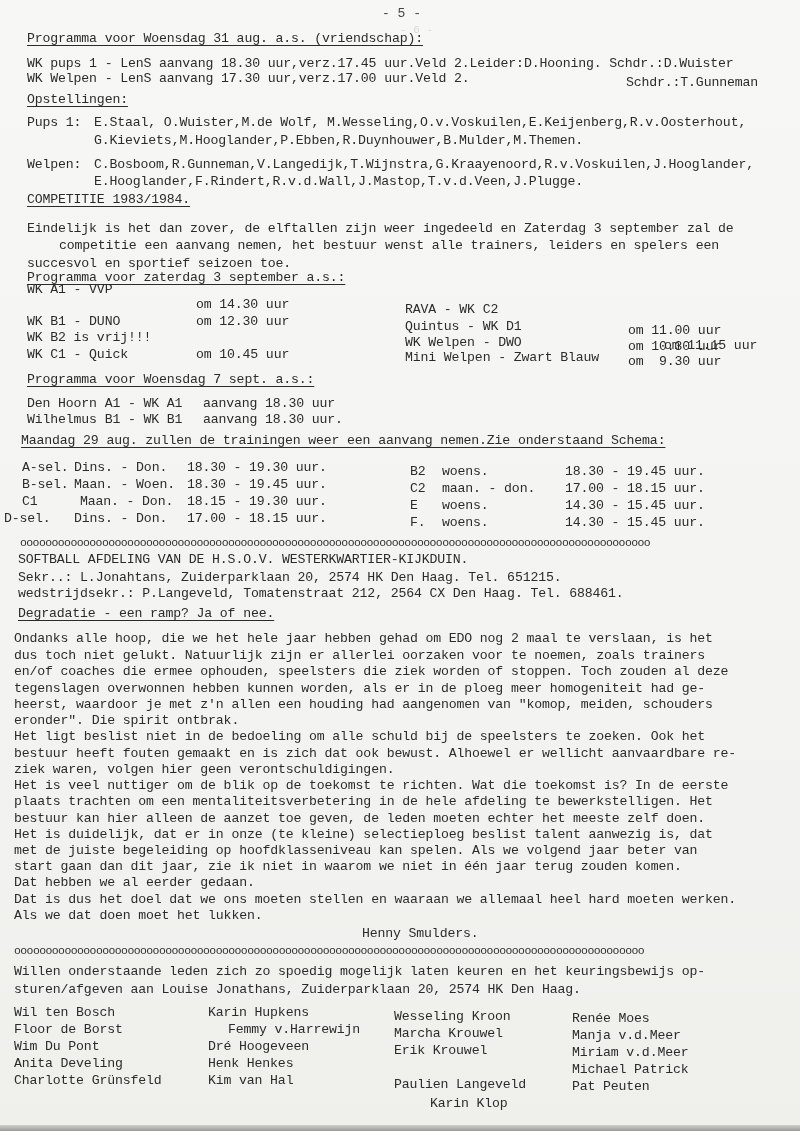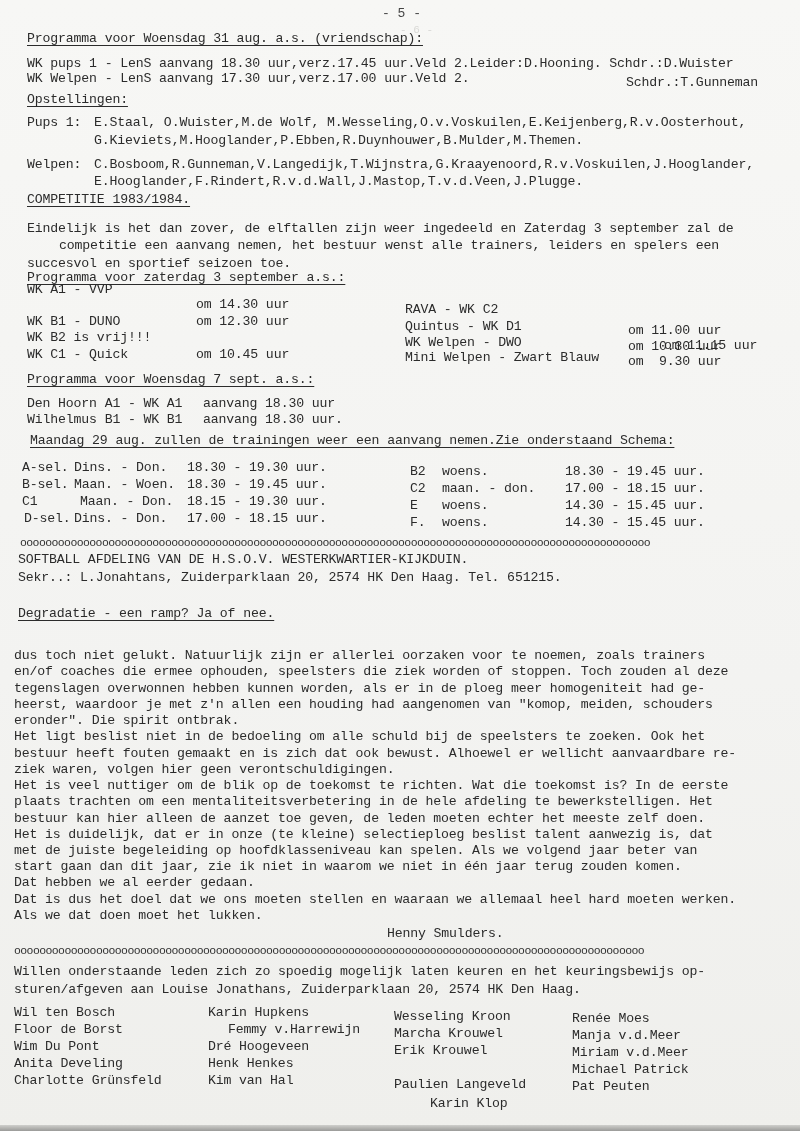--- a/index.html
+++ b/index.html
@@ -77,72 +77,74 @@
   <div class="t" style="left:628px;top:339px;">om 10.30 uur</div>
   <div class="t" style="left:405px;top:350px;">Mini Welpen - Zwart Blauw</div>
   <div class="t" style="left:628px;top:354px;">om  9.30 uur</div>
 
   <div class="t u" style="left:27px;top:372px;">Programma voor Woensdag 7 sept. a.s.:</div>
   <div class="t" style="left:27px;top:396px;">Den Hoorn A1 - WK A1</div>
   <div class="t" style="left:203px;top:396px;">aanvang 18.30 uur</div>
   <div class="t" style="left:27px;top:412px;">Wilhelmus B1 - WK B1</div>
   <div class="t" style="left:203px;top:412px;">aanvang 18.30 uur.</div>
 
-  <div class="t u" style="left:30px;top:433px;">Maandag 29 aug. zullen de trainingen weer een aanvang nemen.Zie onderstaand Schema:</div>
+  <div class="t u" style="left:21px;top:433px;">Maandag 29 aug. zullen de trainingen weer een aanvang nemen.Zie onderstaand Schema:</div>
 
   <div class="t" style="left:22px;top:460px;">A-sel.</div>
   <div class="t" style="left:74px;top:460px;">Dins. - Don.</div>
   <div class="t" style="left:187px;top:460px;">18.30 - 19.30 uur.</div>
   <div class="t" style="left:22px;top:477px;">B-sel.</div>
   <div class="t" style="left:74px;top:477px;">Maan. - Woen.</div>
   <div class="t" style="left:187px;top:477px;">18.30 - 19.45 uur.</div>
   <div class="t" style="left:22px;top:494px;">C1</div>
   <div class="t" style="left:80px;top:494px;">Maan. - Don.</div>
   <div class="t" style="left:187px;top:494px;">18.15 - 19.30 uur.</div>
-  <div class="t" style="left:24px;top:511px;">D-sel.</div>
+  <div class="t" style="left:4px;top:511px;">D-sel.</div>
   <div class="t" style="left:74px;top:511px;">Dins. - Don.</div>
   <div class="t" style="left:187px;top:511px;">17.00 - 18.15 uur.</div>
 
   <div class="t" style="left:410px;top:464px;">B2</div>
   <div class="t" style="left:442px;top:464px;">woens.</div>
   <div class="t" style="left:565px;top:464px;">18.30 - 19.45 uur.</div>
   <div class="t" style="left:410px;top:481px;">C2</div>
   <div class="t" style="left:442px;top:481px;">maan. - don.</div>
   <div class="t" style="left:565px;top:481px;">17.00 - 18.15 uur.</div>
   <div class="t" style="left:410px;top:498px;">E</div>
   <div class="t" style="left:442px;top:498px;">woens.</div>
   <div class="t" style="left:565px;top:498px;">14.30 - 15.45 uur.</div>
   <div class="t" style="left:410px;top:515px;">F.</div>
   <div class="t" style="left:442px;top:515px;">woens.</div>
   <div class="t" style="left:565px;top:515px;">14.30 - 15.45 uur.</div>
 
   <div class="dots" style="top:536px;">oooooooooooooooooooooooooooooooooooooooooooooooooooooooooooooooooooooooooooooooooooooooooooooooooooo</div>
 
   <div class="t" style="left:18px;top:552px;">SOFTBALL AFDELING VAN DE H.S.O.V. WESTERKWARTIER-KIJKDUIN.</div>
   <div class="t" style="left:18px;top:570px;">Sekr..: L.Jonahtans, Zuiderparklaan 20, 2574 HK Den Haag. Tel. 651215.</div>
+  <div class="t" style="left:18px;top:586px;">wedstrijdsekr.: P.Langeveld, Tomatenstraat 212, 2564 CX Den Haag. Tel. 688461.</div>
 
   <div class="t u" style="left:18px;top:606px;">Degradatie - een ramp? Ja of nee.</div>
+  <div class="t" style="left:14px;top:631px;">Ondanks alle hoop, die we het hele jaar hebben gehad om EDO nog 2 maal te verslaan, is het</div>
   <div class="t" style="left:14px;top:648px;">dus toch niet gelukt. Natuurlijk zijn er allerlei oorzaken voor te noemen, zoals trainers</div>
   <div class="t" style="left:14px;top:664px;">en/of coaches die ermee ophouden, speelsters die ziek worden of stoppen. Toch zouden al deze</div>
   <div class="t" style="left:14px;top:681px;">tegenslagen overwonnen hebben kunnen worden, als er in de ploeg meer homogeniteit had ge-</div>
   <div class="t" style="left:14px;top:697px;">heerst, waardoor je met z'n allen een houding had aangenomen van "komop, meiden, schouders</div>
   <div class="t" style="left:14px;top:713px;">eronder". Die spirit ontbrak.</div>
   <div class="t" style="left:14px;top:729px;">Het ligt beslist niet in de bedoeling om alle schuld bij de speelsters te zoeken. Ook het</div>
   <div class="t" style="left:14px;top:746px;">bestuur heeft fouten gemaakt en is zich dat ook bewust. Alhoewel er wellicht aanvaardbare re-</div>
   <div class="t" style="left:14px;top:762px;">ziek waren, volgen hier geen verontschuldigingen.</div>
   <div class="t" style="left:14px;top:778px;">Het is veel nuttiger om de blik op de toekomst te richten. Wat die toekomst is? In de eerste</div>
   <div class="t" style="left:14px;top:794px;">plaats trachten om een mentaliteitsverbetering in de hele afdeling te bewerkstelligen. Het</div>
   <div class="t" style="left:14px;top:811px;">bestuur kan hier alleen de aanzet toe geven, de leden moeten echter het meeste zelf doen.</div>
   <div class="t" style="left:14px;top:827px;">Het is duidelijk, dat er in onze (te kleine) selectieploeg beslist talent aanwezig is, dat</div>
   <div class="t" style="left:14px;top:843px;">met de juiste begeleiding op hoofdklasseniveau kan spelen. Als we volgend jaar beter van</div>
   <div class="t" style="left:14px;top:859px;">start gaan dan dit jaar, zie ik niet in waarom we niet in één jaar terug zouden komen.</div>
   <div class="t" style="left:14px;top:875px;">Dat hebben we al eerder gedaan.</div>
   <div class="t" style="left:14px;top:892px;">Dat is dus het doel dat we ons moeten stellen en waaraan we allemaal heel hard moeten werken.</div>
   <div class="t" style="left:14px;top:908px;">Als we dat doen moet het lukken.</div>
-  <div class="t" style="left:387px;top:926px;">Henny Smulders.</div>
+  <div class="t" style="left:362px;top:926px;">Henny Smulders.</div>
 
   <div class="dots" style="left:14px;top:944px;">oooooooooooooooooooooooooooooooooooooooooooooooooooooooooooooooooooooooooooooooooooooooooooooooooooo</div>
 
   <div class="t" style="left:14px;top:964px;">Willen onderstaande leden zich zo spoedig mogelijk laten keuren en het keuringsbewijs op-</div>
   <div class="t" style="left:14px;top:982px;">sturen/afgeven aan Louise Jonathans, Zuiderparklaan 20, 2574 HK Den Haag.</div>
 
   <div>
     <div class="t" style="left:14px;top:1005px;">Wil ten Bosch</div>
     <div class="t" style="left:14px;top:1022px;">Floor de Borst</div>
     <div class="t" style="left:14px;top:1039px;">Wim Du Pont</div>

